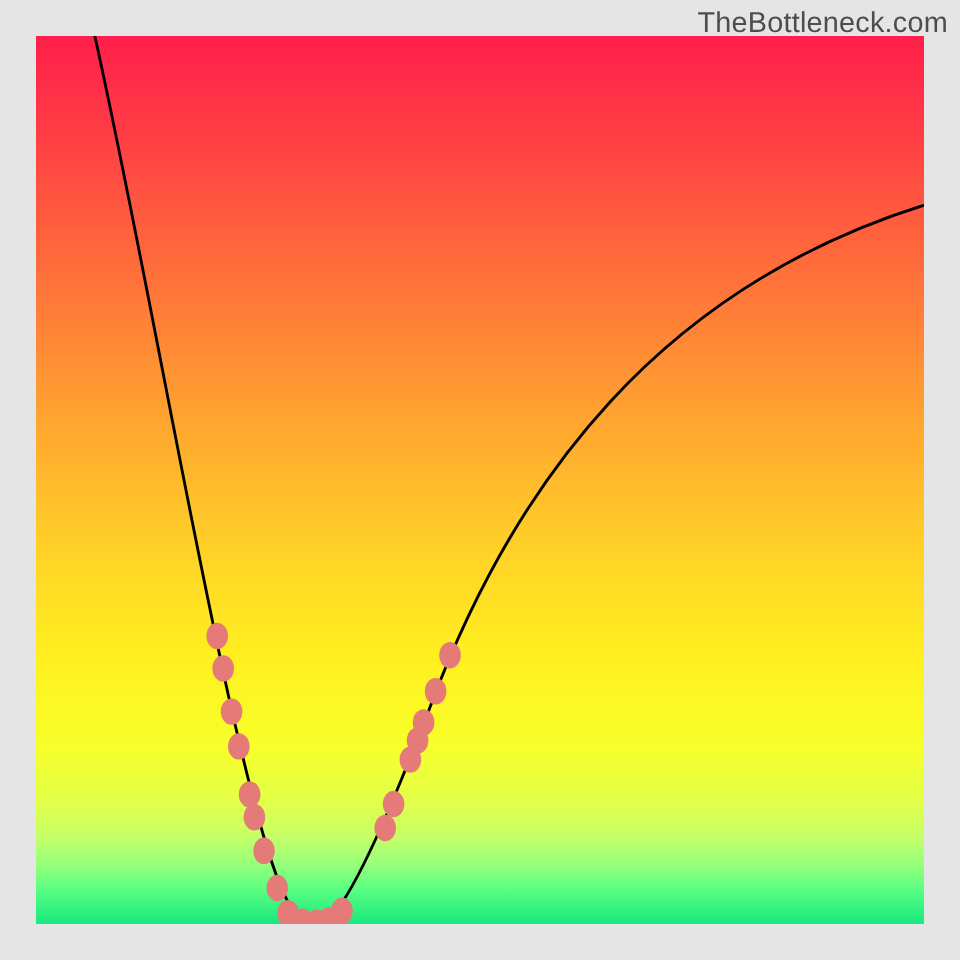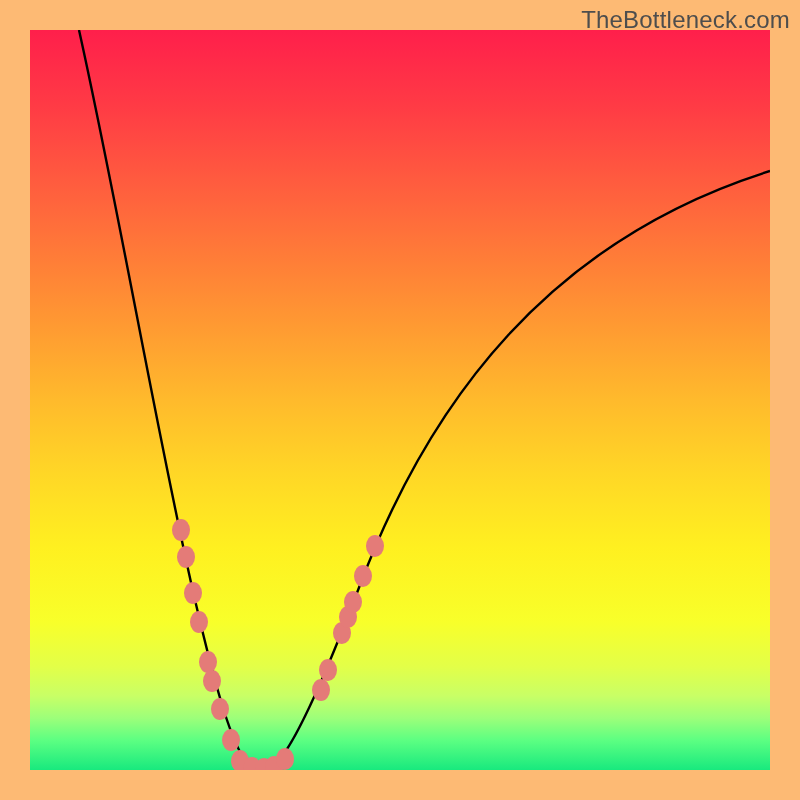--- a/index.html
+++ b/index.html
@@ -10,21 +10,21 @@
     overflow: hidden;
     background: #000;
     font-family: Arial, Helvetica, sans-serif;
   }
   .frame {
     position: absolute;
     left: 0;
     top: 0;
     width: 800px;
     height: 800px;
-    background: #fdba74;
+    background: #e5e5e5;
   }
   .plot {
     position: absolute;
     left: 30px;
     top: 30px;
     width: 740px;
     height: 740px;
     background: linear-gradient(to bottom,
       #ff1f4b 0%,
       #ff3a45 10%,

